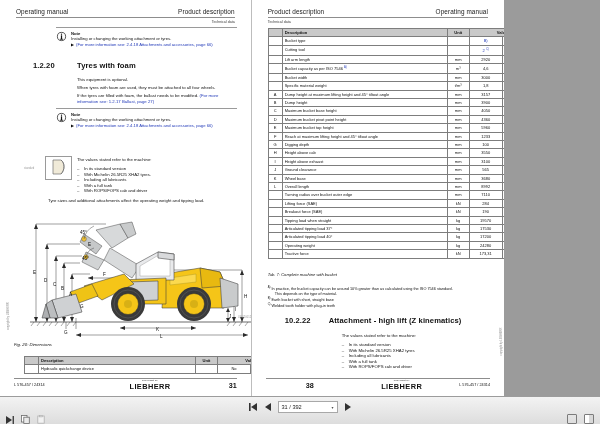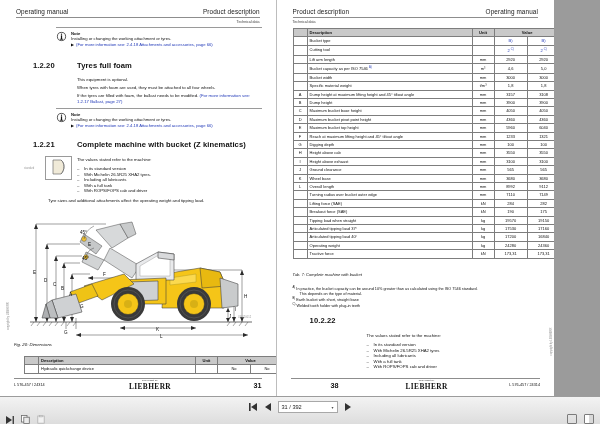--- a/index.html
+++ b/index.html
@@ -5,21 +5,21 @@
   html,body{margin:0;padding:0;}
   body{
     width:600px;height:424px;overflow:hidden;
     background:#8a8a8a;
     font-family:"Liberation Sans", sans-serif;
     -webkit-font-smoothing:antialiased;
   }
   .viewer{position:relative;width:600px;height:424px;background:#9b9b9b;}
 
   
-  .pages{position:absolute;left:0;top:0;width:554px;height:396px;display:flex;}
+  .pages{position:absolute;left:0;top:0;width:504px;height:396px;display:flex;}
   .page{position:relative;background:#ffffff;height:396px;overflow:hidden;}
   .page-left{width:298px;border-right:1px solid #bdbdbd;}
   .page-right{width:300px;}
   .page-inner{position:absolute;left:0;top:0;right:0;bottom:0;}
 
   
   .runhead{position:absolute;left:16px;right:16px;top:8px;
            display:flex;justify-content:space-between;
            font-size:6.4px;color:#1a1a1a;letter-spacing:.1px;}
   .runrule{position:absolute;left:16px;right:16px;top:17px;height:1px;background:#8d8d8d;}
@@ -75,21 +75,21 @@
   .tabcap{position:absolute;font-size:4.1px;font-style:italic;color:#111;}
   .fnote{position:absolute;font-size:3.8px;color:#111;line-height:4.9px;}
   .fnote .ind{padding-left:7px;display:block;}
 
   
   .footrule{position:absolute;height:1px;background:#8d8d8d;}
   .docid{position:absolute;font-size:3.8px;color:#111;}
   .pageno{position:absolute;font-size:7.2px;font-weight:bold;color:#111;padding-left:40px;}
   .brand{position:absolute;text-align:center;}
   .brand .cp{font-size:2.5px;color:#111;letter-spacing:.2px;}
-  .brand .nm{font-size:7.4px;font-weight:bold;letter-spacing:.4px;color:#111;font-family:Liberation Serif, serif;}
+  .brand .nm{font-size:7.4px;font-weight:bold;letter-spacing:.4px;color:#111;font-family:Liberation Sans, sans-serif;}
   .sidecode{position:absolute;font-size:2.6px;color:#8d8d8d;
             transform:rotate(-90deg);transform-origin:left top;white-space:nowrap;}
 
   
   .toolbar{position:absolute;left:0;top:396px;width:600px;height:28px;
       background:linear-gradient(#f3f3f3,#dcdcdc);border-top:1px solid #9c9c9c;}
   .tb-center{position:absolute;left:0;right:0;top:0;height:16px;
       display:flex;align-items:center;justify-content:center;gap:4px;padding-top:2px;}
   .tbtn{width:11px;height:11px;display:flex;align-items:center;justify-content:center;
         color:#333;font-size:7px;}
@@ -135,21 +135,21 @@
               <div class="noteline">Installing or changing the working attachment or tyres.</div>
               <div class="bullet-ref">
                 <span class="tri">▶</span><span>(For more information see: 2.4.18 Attachments and accessories, page 66)</span>
               </div>
             </div>
           </div>
         </div>
 
         <div class="h2" style="left:33px;right:14px;top:61px;">
           <span class="num">1.2.20</span>
-          <span>Tyres full foam</span>
+          <span>Tyres with foam</span>
         </div>
 
         <div class="para" style="left:77px;right:14px;top:77px;">This equipment is optional.</div>
         <div class="para" style="left:77px;right:14px;top:85px;">When tyres with foam are used, they must be attached to all four wheels.</div>
         <div class="para" style="left:77px;right:14px;top:93px;">
           <span>If the tyres are filled with foam, the ballast needs to be modified. </span><span class="xref">(For more information see: 1.2.17 Ballast, page 27)</span>
         </div>
 
         <div class="note" style="top:108px;">
           <div class="rule"></div>
@@ -165,24 +165,20 @@
             <div class="notetxt">
               <div class="notetitle">Note</div>
               <div class="noteline">Installing or changing the working attachment or tyres.</div>
               <div class="bullet-ref">
                 <span class="tri">▶</span><span>(For more information see: 2.4.18 Attachments and accessories, page 66)</span>
               </div>
             </div>
           </div>
         </div>
 
-        <div class="h2" style="left:33px;right:8px;top:140px;">
-          <span class="num">1.2.21</span>
-          <span>Complete machine with bucket (Z kinematics)</span>
-        </div>
 
         <div class="thumb" style="left:45px;top:156px;">
           <svg width="24" height="21" viewBox="0 0 24 21">
             <path d="M7 3 L15 3 C19 6 19 13 15 17 L7 17 Z" fill="#f0ead8" stroke="#6d6d6d" stroke-width=".7"></path>
             <path d="M15 3 C19 6 19 13 15 17" fill="none" stroke="#6d6d6d" stroke-width=".7"></path>
           </svg>
         </div>
         <div class="thumb-lbl" style="left:24px;top:167px;">standard</div>
 
         <div class="para" style="left:77px;right:12px;top:157px;">The values stated refer to the machine:</div>
@@ -604,20 +600,21 @@
             <span>Earth bucket with short, straight base</span>
           </div>
           <div>
             <span class="supk">C)</span>
             <span>Welded tooth holder with plug-in teeth</span>
           </div>
         </div>
 
         <div class="h2" style="left:33px;right:10px;top:316px;">
           <span class="num">10.2.22</span>
+          <span>Attachment - high lift (Z kinematics)</span>
         </div>
 
         <div class="para" style="left:90px;right:12px;top:333px;">The values stated refer to the machine:</div>
 
         <div style="position:absolute;left:90px;right:12px;top:342px;">
           <ul class="dash">
             <li>In its standard version</li>
             <li>With Michelin 26.5R25 XHA2 tyres</li>
             <li>Including all lubricants</li>
             <li>With a full tank</li>

